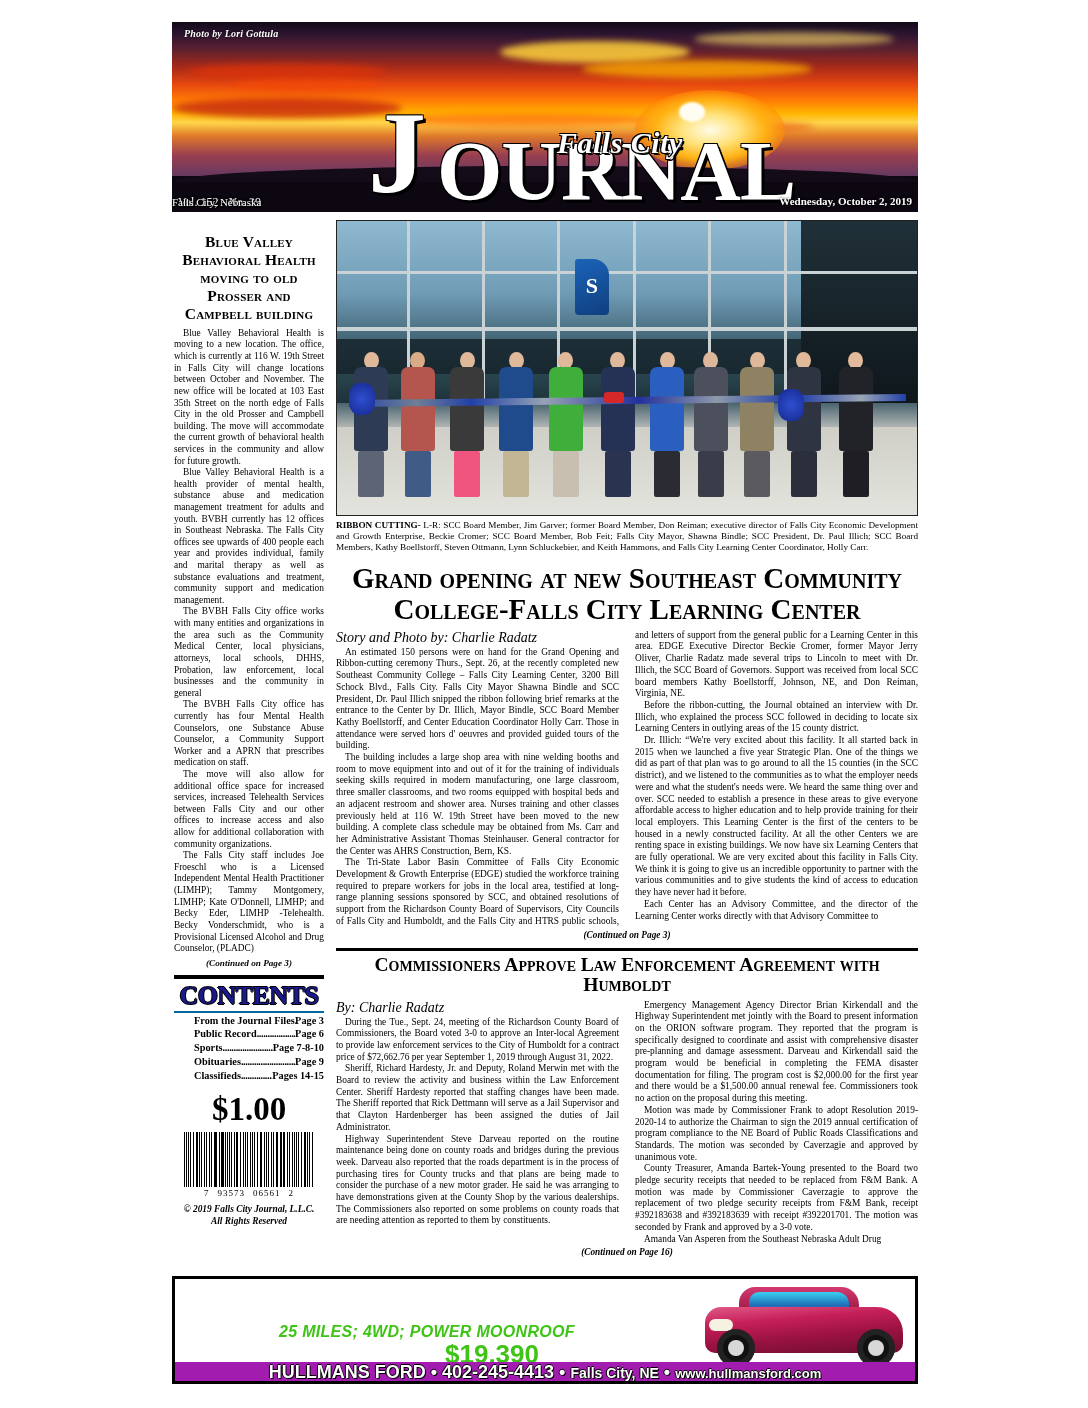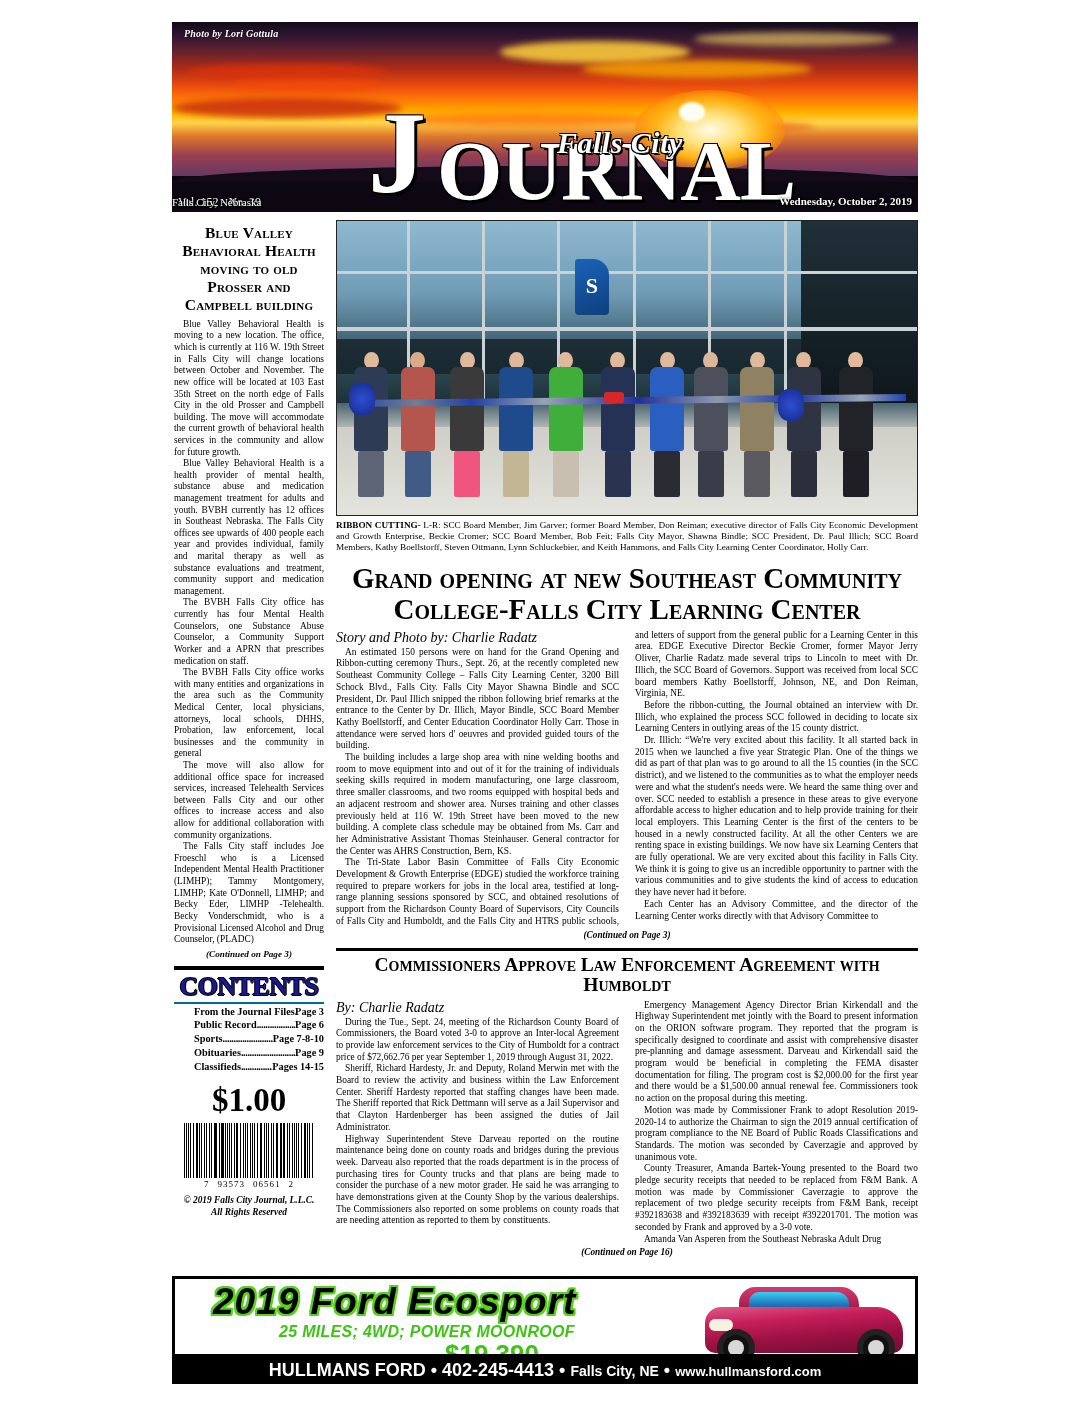--- a/index.html
+++ b/index.html
@@ -24,21 +24,21 @@
   .np-ournal{position:absolute;left:265px;top:116px;font-family:"Liberation Serif",serif;font-weight:bold;font-size:84px;line-height:.82;
     color:#fff;letter-spacing:-1px;text-shadow:3px 3px 0 #000,-1px -1px 0 #000,1px -1px 0 #000,-1px 1px 0 #000;}
   .np-falls{position:absolute;left:385px;top:104px;font-family:"Liberation Serif",serif;font-style:italic;font-weight:bold;font-size:30px;
     color:#fff;letter-spacing:.5px;text-shadow:2px 2px 0 #000,-1px -1px 0 #000,1px -1px 0 #000,-1px 1px 0 #000;}
   .mh-bar{position:absolute;left:172px;top:194px;width:746px;height:18px;}
   .mh-bar .lt{position:absolute;left:6px;top:1px;font-size:12px;color:#fff;text-shadow:0 0 3px #000,1px 1px 1px #000;}
   .mh-bar .ct{position:absolute;left:0;right:0;top:2px;text-align:left;font-size:11px;color:#fff;text-shadow:0 0 3px #000,1px 1px 1px #000;}
   .mh-bar .rt{position:absolute;right:6px;top:1px;font-size:11px;font-weight:bold;color:#fff;text-shadow:0 0 3px #000,1px 1px 1px #000;}
 
   
-  .col-left{position:absolute;left:174px;top:224px;width:150px;}
+  .col-left{position:absolute;left:174px;top:233px;width:150px;}
 
   .hl-sidebar{font-family:"Liberation Serif",serif;font-size:15.5px;line-height:1.16;text-align:center;
     font-variant:small-caps;letter-spacing:.2px;margin:0 0 5px 0;}
   .body-txt{font-family:"Liberation Serif",serif;font-size:9.4px;line-height:1.235;text-align:justify;
     text-justify:inter-word;margin:0;-webkit-hyphens:auto;hyphens:auto;}
   .body-txt p{margin:0;text-indent:9px;}
   .contd{font-style:italic;font-weight:bold;font-size:9.2px;text-align:center;margin-top:3px;}
 
   
   .contents{margin-top:7px;}
@@ -106,21 +106,21 @@
     background:linear-gradient(175deg,#e05a86 0%,#c61f5a 30%,#9c1243 60%,#6d0d30 100%);}
   .car-roof{position:absolute;left:52px;top:4px;width:120px;height:30px;border-radius:16px 18px 0 0;
     background:linear-gradient(180deg,#d43a72,#8e1039);}
   .car-win{position:absolute;left:62px;top:9px;width:100px;height:22px;border-radius:10px 12px 0 0;
     background:linear-gradient(180deg,#3ad0f0,#1f6fb8 60%,#6b3fa0);}
   .wheel{position:absolute;bottom:8px;width:38px;height:38px;border-radius:50%;background:#111;border:6px solid #222;box-sizing:border-box;}
   .wheel:after{content:"";position:absolute;left:5px;top:5px;right:5px;bottom:5px;border-radius:50%;background:#d8d8d8;}
   .wheel.l{left:30px;}
   .wheel.r{right:14px;}
   .car-light{position:absolute;left:22px;top:36px;width:24px;height:12px;border-radius:6px;background:#f6f2e2;}
-  .ad-bar{position:absolute;left:0;bottom:0;width:100%;height:27px;background:#000000;display:flex;align-items:flex-end;justify-content:center;}
+  .ad-bar{position:absolute;left:0;bottom:0;width:100%;height:19px;background:#a21caf;display:flex;align-items:flex-start;justify-content:center;}
   .ad-bar span{font-family:"Liberation Sans",sans-serif;font-weight:bold;font-size:18px;color:#fff;letter-spacing:0px;
     text-shadow:1px 1px 0 #000,-1px 0 0 #000,0 -1px 0 #000;white-space:nowrap;}
   .ad-bar .sc{font-size:14px;}
   .ad-bar .sm{font-size:13px;}
 </style>
 </head>
 <body>
 
 <div class="page">
 
@@ -149,22 +149,22 @@
     <div class="lt">Vol. 152 - No. 39</div>
     <div class="ct">Falls City, Nebraska</div>
     <div class="rt">Wednesday, October 2, 2019</div>
   </div>
 
   <div class="col-left">
     <h1 class="hl-sidebar">Blue Valley Behavioral Health moving to old Prosser and Campbell building</h1>
     <div class="body-txt">
       <p>Blue Valley Behavioral Health is moving to a new location. The office, which is currently at 116 W. 19th Street in Falls City will change locations between October and November. The new office will be located at 103 East 35th Street on the north edge of Falls City in the old Prosser and Campbell building. The move will accommodate the current growth of behavioral health services in the community and allow for future growth.</p>
       <p>Blue Valley Behavioral Health is a health provider of mental health, substance abuse and medication management treatment for adults and youth. BVBH currently has 12 offices in Southeast Nebraska. The Falls City offices see upwards of 400 people each year and provides individual, family and marital therapy as well as substance evaluations and treatment, community support and medication management.</p>
+      <p>The BVBH Falls City office works with many entities and organizations in the area such as the Community Medical Center, local physicians, attorneys, local schools, DHHS, Probation, law enforcement, local businesses and the community in general</p>
       <p>The BVBH Falls City office has currently has four Mental Health Counselors, one Substance Abuse Counselor, a Community Support Worker and a APRN that prescribes medication on staff.</p>
-      <p>The BVBH Falls City office works with many entities and organizations in the area such as the Community Medical Center, local physicians, attorneys, local schools, DHHS, Probation, law enforcement, local businesses and the community in general</p>
       <p>The move will also allow for additional office space for increased services, increased Telehealth Services between Falls City and our other offices to increase access and also allow for additional collaboration with community organizations.</p>
       <p>The Falls City staff includes Joe Froeschl who is a Licensed Independent Mental Health Practitioner (LIMHP); Tammy Montgomery, LIMHP; Kate O'Donnell, LIMHP; and Becky Eder, LIMHP -Telehealth. Becky Vonderschmidt, who is a Provisional Licensed Alcohol and Drug Counselor, (PLADC)</p>
     </div>
     <div class="contd">(Continued on Page 3)</div>
 
     <div class="contents">
       <div class="hr-top"></div>
       <h2>CONTENTS</h2>
       <div class="toc-row">
         <span class="lbl">From the Journal Files</span>
@@ -372,21 +372,20 @@
       <p>Emergency Management Agency Director Brian Kirkendall and the Highway Superintendent met jointly with the Board to present information on the ORION software program. They reported that the program is specifically designed to coordinate and assist with comprehensive disaster pre-planning and damage assessment.  Darveau and Kirkendall said the program would be beneficial in completing the FEMA disaster documentation for filing.  The program cost is $2,000.00 for the first year and there would be a $1,500.00 annual renewal fee.  Commissioners took no action on the proposal during this meeting.</p>
       <p>Motion was made by Commissioner Frank to adopt Resolution 2019-2020-14 to authorize the Chairman to sign the 2019 annual certification of program compliance to the NE Board of Public Roads Classifications and Standards. The motion was seconded by Caverzagie and approved by unanimous vote.</p>
       <p>County Treasurer, Amanda Bartek-Young presented to the Board two pledge security receipts that needed to be replaced from F&amp;M Bank.  A motion was made by Commissioner Caverzagie to approve the replacement of two pledge security receipts from F&amp;M Bank, receipt #392183638 and #392183639 with receipt #392201701.  The motion was seconded by Frank and approved by a 3-0 vote.</p>
       <p>Amanda Van Asperen from the Southeast Nebraska Adult Drug</p>
     </div>
     <div class="contd-r">(Continued on Page 16)</div>
   </div>
 
   <div class="ad">
     <div class="ad-top">
-      <div class="ad-title">2019 Ford Ecosport</div>
       <div class="ad-sub">25 MILES; 4WD; POWER MOONROOF</div>
       <div class="ad-price">$19,390</div>
       <div class="ad-car">
         <div class="car-roof"></div>
         <div class="car-win"></div>
         <div class="car-body"></div>
         <div class="car-light"></div>
         <div class="wheel l"></div>
         <div class="wheel r"></div>
       </div>

